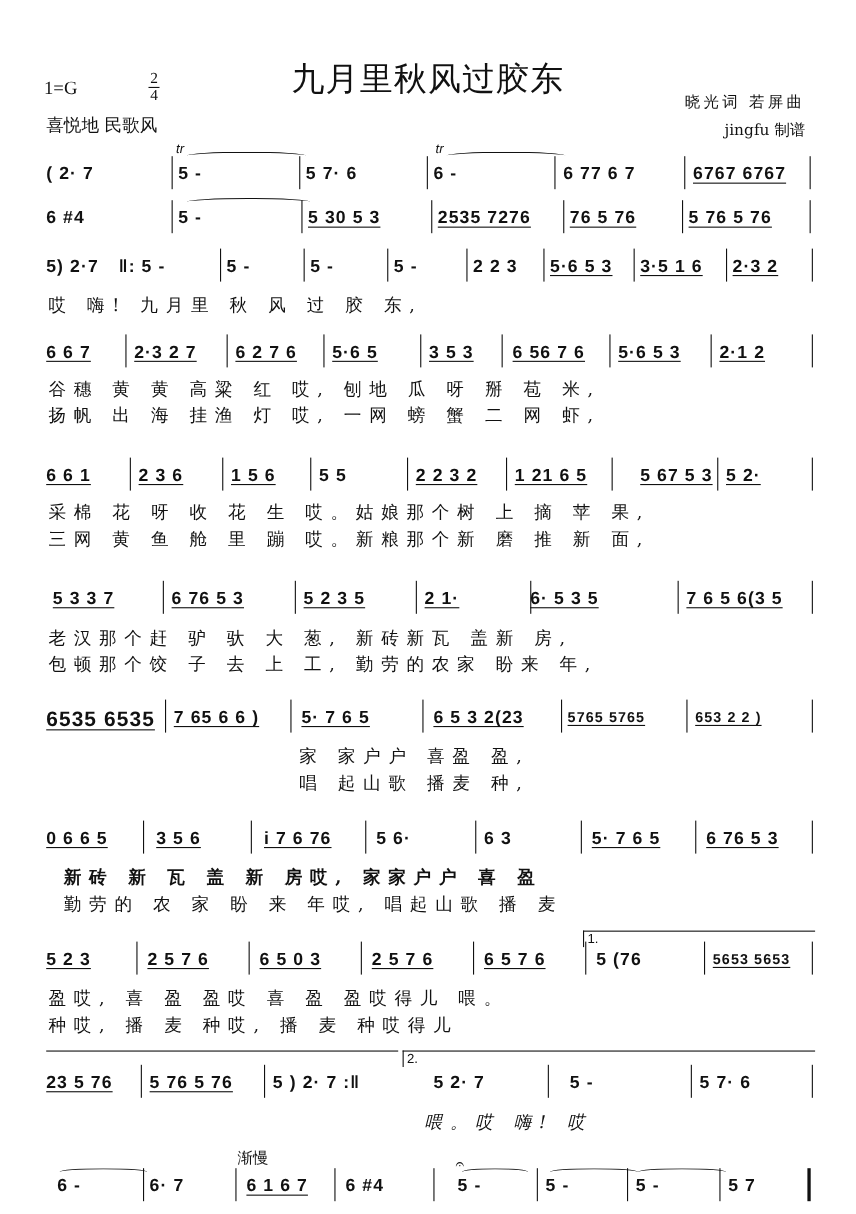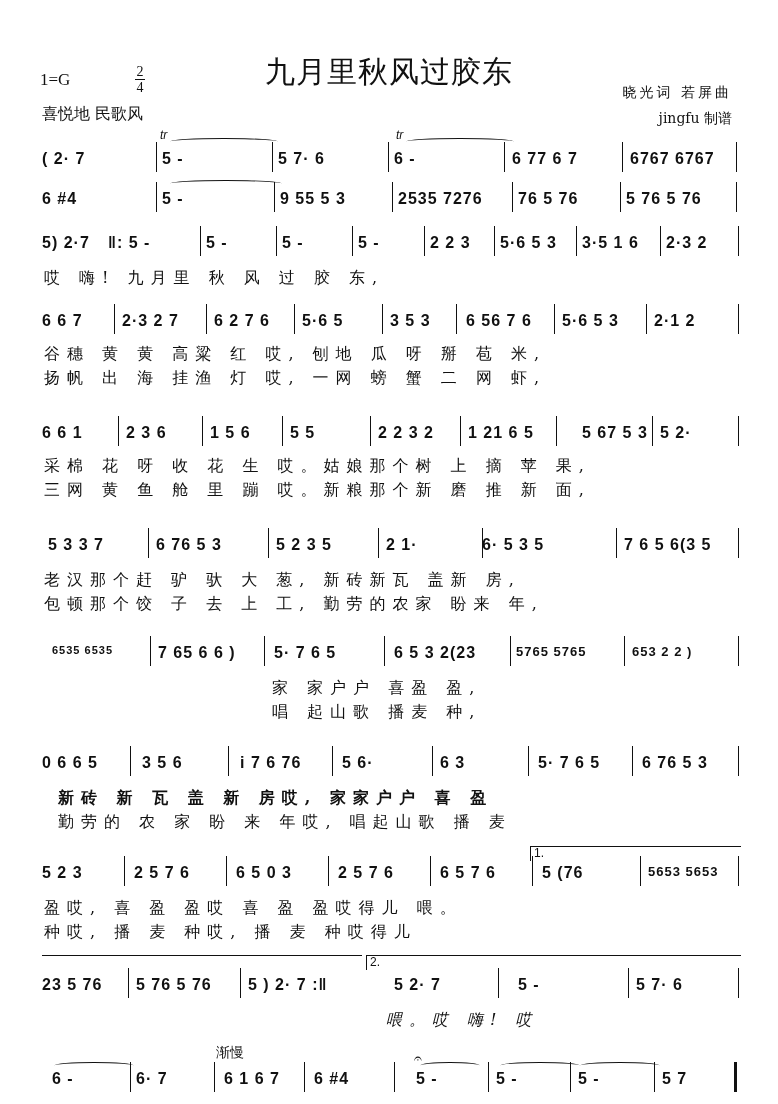--- a/index.html
+++ b/index.html
@@ -12,21 +12,21 @@
   .ts { position:absolute; left:95px; top:-6px; font-size:14px; text-align:center; line-height:15px; }
   .ts span { display:block; }
   .ts .bar { border-top:1px solid #111; width:10px; margin:0 auto; }
   .tempo { left:42px; top:104px; font-size:16px; font-family:"DejaVu Serif",serif; }
   .credit1 { right:46px; top:84px; font-size:14px; font-family:"DejaVu Serif",serif; letter-spacing:3px; }
   .credit2 { right:46px; top:110px; font-size:14px; font-family:"DejaVu Serif",serif; }
   .line { position:absolute; left:42px; right:40px; font-weight:bold; font-size:16px;
           font-family:"Liberation Sans",sans-serif; }
   .line .seg { position:absolute; top:0; white-space:nowrap; letter-spacing:1px; }
   .bl { position:absolute; top:-8px; width:1px; height:30px; background:#111; }
-  .u1 { text-underline-offset:3px;text-align:right; }
+  .u1 { text-decoration:underline; text-underline-offset:3px;text-align:right; }
   .lyr { position:absolute; left:44px; font-size:16px; font-family:"DejaVu Serif",serif; letter-spacing:7px; white-space:nowrap; }
   .slur { position:absolute; border-top:1.3px solid #111; border-radius:50% 50% 0 0; height:6px; }
   .volta { position:absolute; border-top:1px solid #111; border-left:1px solid #111; height:14px; }
   .small { font-size:12px; font-weight:normal; }
   .dbar { position:absolute; width:3px; height:30px; background:#111; top:-8px; }
 </style>
 </head>
 <body>
 
 <div class="abs title">九月里秋风过胶东</div>
@@ -62,21 +62,21 @@
   <span class="bl" style="left:580px"></span>
   <span class="seg u1" style="left:588px">6767 6767</span>
   <span class="bl" style="left:694px"></span>
 </div>
 
 <div class="line" style="top:190px;">
   <span class="seg" style="left:0px">6   #4</span>
   <span class="bl" style="left:114px"></span>
   <span class="seg" style="left:120px">5   -</span>
   <span class="bl" style="left:232px"></span>
-  <span class="seg u1" style="left:238px">9 55 5 3</span>
+  <span class="seg u1" style="left:238px">5 30 5 3</span>
   <span class="bl" style="left:350px"></span>
   <span class="seg u1" style="left:356px">2535 7276</span>
   <span class="bl" style="left:470px"></span>
   <span class="seg u1" style="left:476px">76 5 76</span>
   <span class="bl" style="left:578px"></span>
   <span class="seg u1" style="left:584px">5 76 5 76</span>
   <span class="bl" style="left:694px"></span>
 </div>
 
 <div class="line" style="top:234px;">
@@ -153,21 +153,21 @@
   <span class="bl" style="left:440px"></span>
   <span class="seg u1" style="left:440px">6· 5  3 5</span>
   <span class="bl" style="left:574px"></span>
   <span class="seg u1" style="left:582px">7 6 5 6(3 5</span>
   <span class="bl" style="left:696px"></span>
 </div>
 <div class="lyr" style="top:570px;">老汉那个赶  驴  驮 大  葱,    新砖新瓦 盖新 房,</div>
 <div class="lyr" style="top:594px;">包顿那个饺  子  去 上  工,   勤劳的农家 盼来 年,</div>
 
 <div class="line" style="top:644px;">
-  <span class="seg u1" style="left:10px;font-size:11px">6535 6535</span>
+  <span class="seg u1" style="left:0px;font-size:19px">6535 6535</span>
   <span class="bl" style="left:108px"></span>
   <span class="seg u1" style="left:116px">7 65 6 6 )</span>
   <span class="bl" style="left:222px"></span>
   <span class="seg u1" style="left:232px">5· 7 6 5</span>
   <span class="bl" style="left:342px"></span>
   <span class="seg u1" style="left:352px">6 5 3 2(23</span>
   <span class="bl" style="left:468px"></span>
   <span class="seg u1" style="left:474px;font-size:13px">5765 5765</span>
   <span class="bl" style="left:582px"></span>
   <span class="seg u1" style="left:590px;font-size:13px">653  2 2 )</span>

